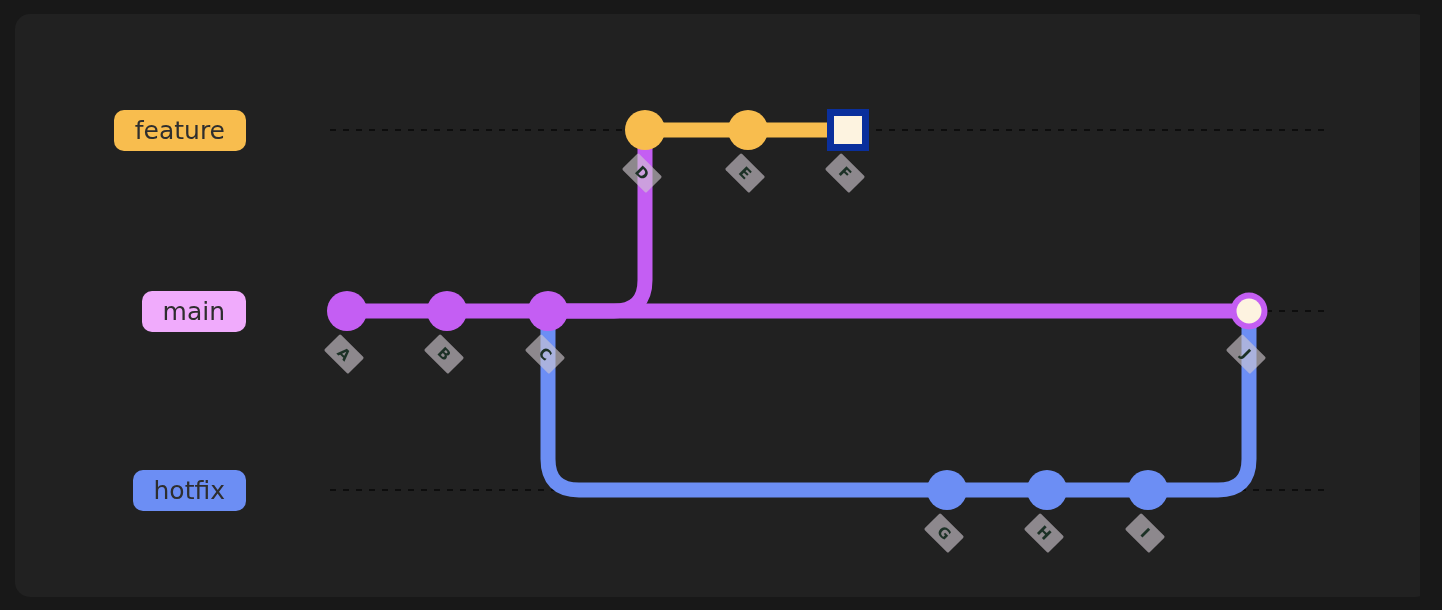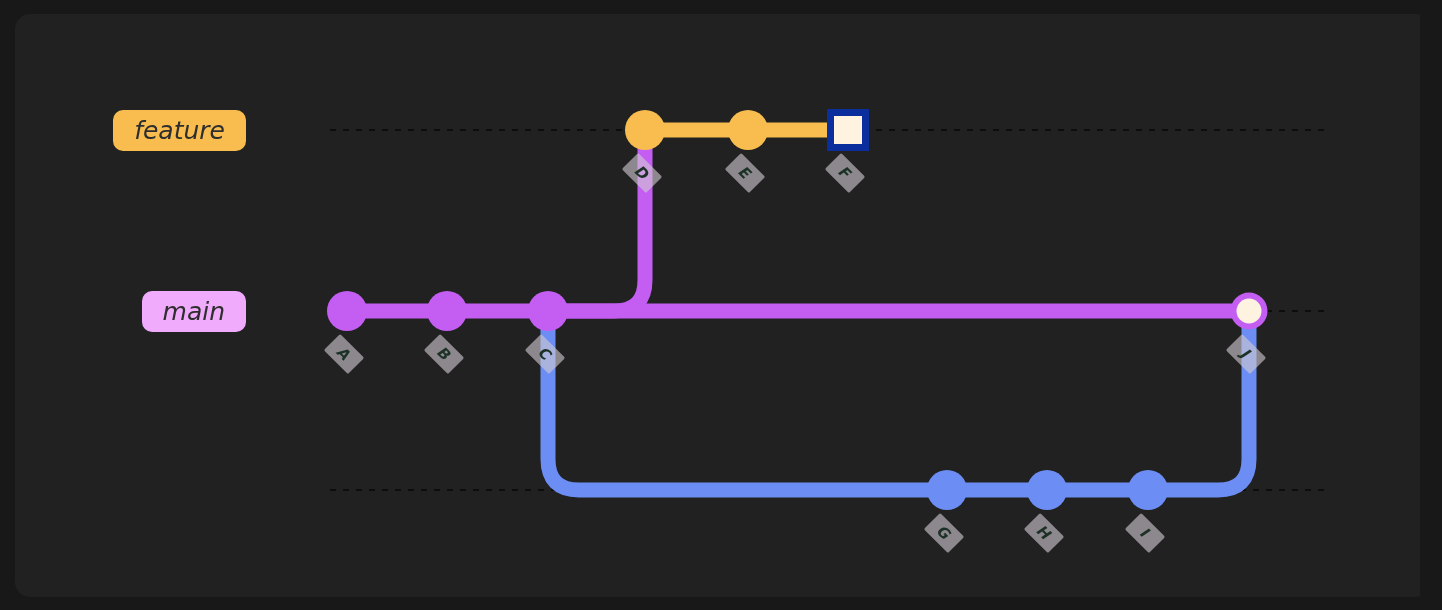--- a/index.html
+++ b/index.html
@@ -1,29 +1,30 @@
 <!DOCTYPE html>
 <html><head>
 <meta charset="utf-8">
 <style>
   html,body{margin:0;padding:0;background:#181818;}
   #stage{position:relative;width:1420px;height:610px;background:#181818;overflow:hidden;
-         font-family:"DejaVu Sans","Liberation Sans",sans-serif;font-style:italic;}
+         font-family:"DejaVu Sans","Liberation Sans",sans-serif;}
   #panel{position:absolute;left:15px;top:14px;width:1415px;height:583px;background:#212121;border-radius:15px;}
   #graph-svg{position:absolute;left:0;top:0;}
   .branch-pill{position:absolute;right:1184px;height:41px;line-height:41px;padding:0 21px;
                border-radius:10px;font-size:25px;color:#2e2e2e;white-space:nowrap;}
 </style>
 </head>
 <body>
 
 <div id="stage">
   <div id="panel">
     <div class="branch-pill" style="top: 95.5px; background: rgb(248, 189, 78); color: rgb(46, 46, 46);">feature</div>
     <div class="branch-pill" style="top: 276.5px; background: #f0abfc; color: rgb(46, 46, 46);">main</div>
+    <div class="branch-pill" style="top: 455.5px; background: rgb(108, 142, 244); color: rgb(46, 46, 46);">hotfix</div>
   </div>
   <svg id="graph-svg" width="1442" height="610">
       <line x1="330" y1="130" x2="1325" y2="130" stroke="#0d0d0d" stroke-width="2" stroke-dasharray="6 7"></line>
       <line x1="330" y1="311" x2="1325" y2="311" stroke="#0d0d0d" stroke-width="2" stroke-dasharray="6 7"></line>
       <line x1="330" y1="490" x2="1325" y2="490" stroke="#0d0d0d" stroke-width="2" stroke-dasharray="6 7"></line>
       <path d="M 548 311 H 614 Q 645 311 645 280 V 130" fill="none" stroke="#c45ef3" stroke-width="15"></path>
       <path d="M 548 311 V 459 Q 548 490 579 490 H 947" fill="none" stroke="#6c8ef4" stroke-width="15"></path>
       <path d="M 1148 490 H 1218 Q 1249 490 1249 459 V 311" fill="none" stroke="#6c8ef4" stroke-width="15"></path>
       <line x1="645" y1="130" x2="848" y2="130" stroke="#f8bd4e" stroke-width="15"></line>
       <line x1="347" y1="311" x2="1249" y2="311" stroke="#c45ef3" stroke-width="15"></line>

